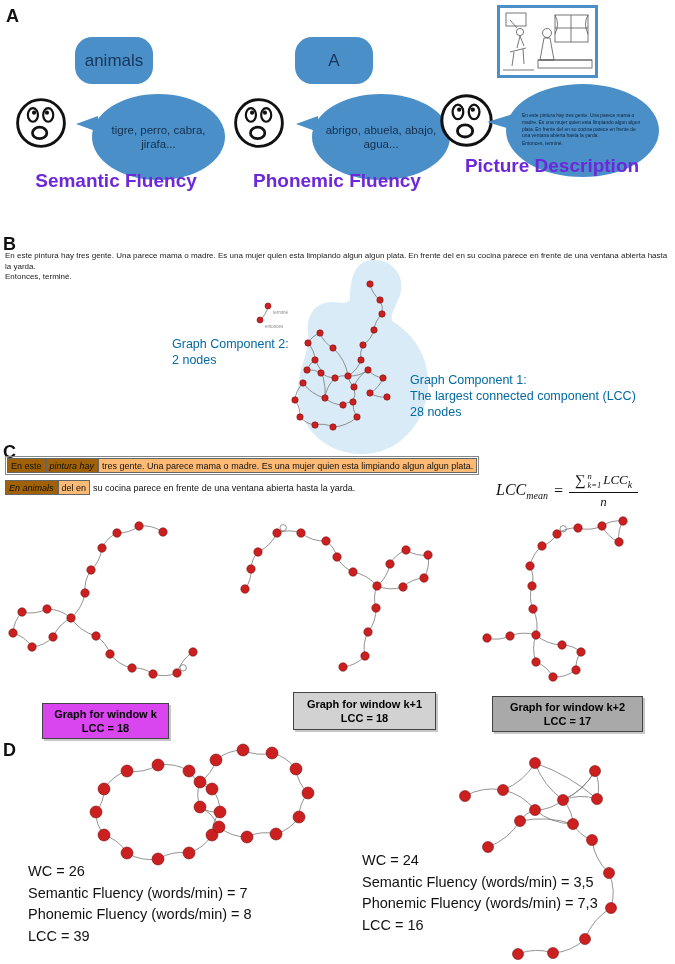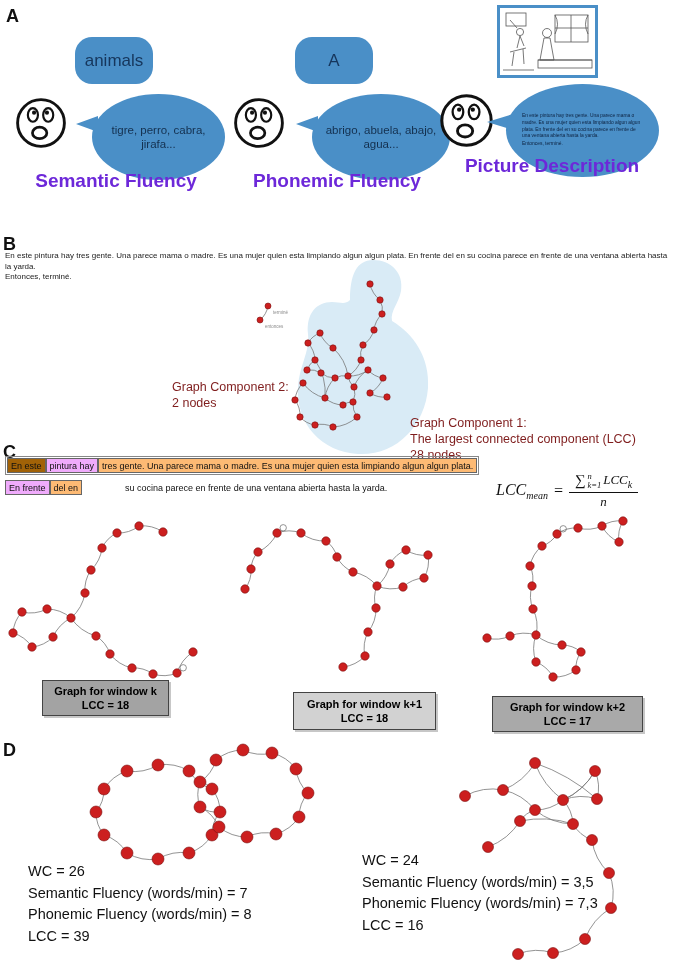--- a/index.html
+++ b/index.html
@@ -13,29 +13,29 @@
   .bubble{background:#4a8fc7;border-radius:50%;display:flex;align-items:center;justify-content:center;
           text-align:center;color:#14304f;}
   .bubble-small{font-size:11.5px;line-height:1.25;padding:6px 10px;}
   .bubble-tiny{font-size:4.9px;line-height:1.35;text-align:left;padding:8px 16px;color:#0d2240;}
   .tail{width:0;height:0;border-top:8px solid transparent;border-bottom:8px solid transparent;
         border-right:22px solid #4a8fc7;}
   .task-title{font-size:19px;font-weight:700;text-align:center;color:#6d28d9;}
   .pic-frame{border:3px solid #4a8fc7;background:#fff;}
   
   .transcript{font-size:8px;line-height:10.5px;color:#222;width:668px;}
-  .comp-label{font-size:12.5px;line-height:16px;color:#7f1d1d;margin-top:43px;}
+  .comp-label{font-size:12.5px;line-height:16px;color:#0369a1;}
   
   .hl-line{font-size:9px;color:#111;white-space:nowrap;}
   .hl-wrap{display:inline-block;border:1px solid #888;padding:1px 1px;}
   .seg{display:inline-block;border:1px solid #666;padding:1.5px 3px;}
   .seg-w{background:#a16207;}
-  .seg-l{background:#f0abfc;}
+  .seg-l{background:#a16207;font-style:italic;}
   .seg-d{background:#fdba74;}
-  .seg-plain{display:inline-block;padding:2.5px 3px;margin-left:40px;}
+  .seg-plain{display:inline-block;padding:2.5px 3px;}
   .formula{font-family:"Liberation Serif",serif;font-style:italic;font-size:16px;color:#111;
            display:flex;align-items:center;gap:5px;}
   .formula sub{font-size:10px;}
   .frac{display:inline-flex;flex-direction:column;align-items:center;font-size:13px;}
   .frac .num{border-bottom:1.4px solid #111;padding:0 6px 2px 6px;display:flex;align-items:center;gap:2px;}
   .frac .den{padding-top:1px;}
   .lims{display:inline-flex;flex-direction:column;line-height:1;font-size:8.5px;font-style:italic;}
   .sigma{font-size:15px;font-style:normal;}
   .wbox{border:1px solid #444;box-shadow:2px 2px 0 rgba(0,0,0,.22);text-align:center;
         font-size:11px;font-weight:700;line-height:14.5px;display:flex;flex-direction:column;
@@ -220,21 +220,21 @@
     <div>The largest connected component (LCC)</div>
     <div>28 nodes</div>
   </div>
 
   <div class="abs panel-letter" style="left:3px;top:442px;">C</div>
 
   <div class="abs hl-line" style="left:5px;top:456px;">
     <span class="hl-wrap"><span class="seg seg-w">En este</span><span class="seg seg-l">pintura hay</span><span class="seg seg-d">tres gente. Una parece mama o madre. Es una mujer quien esta limpiando algun algun plata.</span></span>
   </div>
   <div class="abs hl-line" style="left:5px;top:480px;">
-    <span class="seg seg-l">En frente</span><span class="seg seg-d">del en</span><span class="seg-plain">su cocina parece en frente de una ventana abierta hasta la yarda.</span>
+    <span class="seg seg-l">En animals</span><span class="seg seg-d">del en</span><span class="seg-plain">su cocina parece en frente de una ventana abierta hasta la yarda.</span>
   </div>
 
   <div class="abs formula" style="left:496px;top:472px;">
     <span><span>LCC</span><sub>mean</sub></span>
     <span>=</span>
     <span class="frac">
       <span class="num">
         <span class="sigma">∑</span>
         <span class="lims">
           <span>n</span>
@@ -371,21 +371,21 @@
       <circle cx="152" cy="23" r="4.2" fill="#cc1f1f" stroke="#7a1010" stroke-width="0.6"></circle>
       <circle cx="173" cy="18" r="4.2" fill="#cc1f1f" stroke="#7a1010" stroke-width="0.6"></circle>
       <circle cx="169" cy="39" r="4.2" fill="#cc1f1f" stroke="#7a1010" stroke-width="0.6"></circle>
       <circle cx="112" cy="142" r="4.2" fill="#cc1f1f" stroke="#7a1010" stroke-width="0.6"></circle>
       <circle cx="131" cy="149" r="4.2" fill="#cc1f1f" stroke="#7a1010" stroke-width="0.6"></circle>
       <circle cx="126" cy="167" r="4.2" fill="#cc1f1f" stroke="#7a1010" stroke-width="0.6"></circle>
       <circle cx="103" cy="174" r="4.2" fill="#cc1f1f" stroke="#7a1010" stroke-width="0.6"></circle>
       <circle cx="86" cy="159" r="4.2" fill="#cc1f1f" stroke="#7a1010" stroke-width="0.6"></circle>
     </svg>
 
-  <div class="abs wbox" style="left:42px;top:680px;width:125px;height:34px;background:#a3a3a3;">
+  <div class="abs wbox" style="left:42px;top:703px;width:125px;height:34px;background:#d946ef;">
     <div>Graph for window k</div>
     <div>LCC = 18</div>
   </div>
   <div class="abs wbox" style="left:261px;top:692px;width:141px;height:36px;background:#d2d2d2;margin-left:32px;">
     <div>Graph for window k+1</div>
     <div>LCC = 18</div>
   </div>
   <div class="abs wbox" style="left:492px;top:696px;width:149px;height:34px;background:#a9a9a9;">
     <div>Graph for window k+2</div>
     <div>LCC = 17</div>

